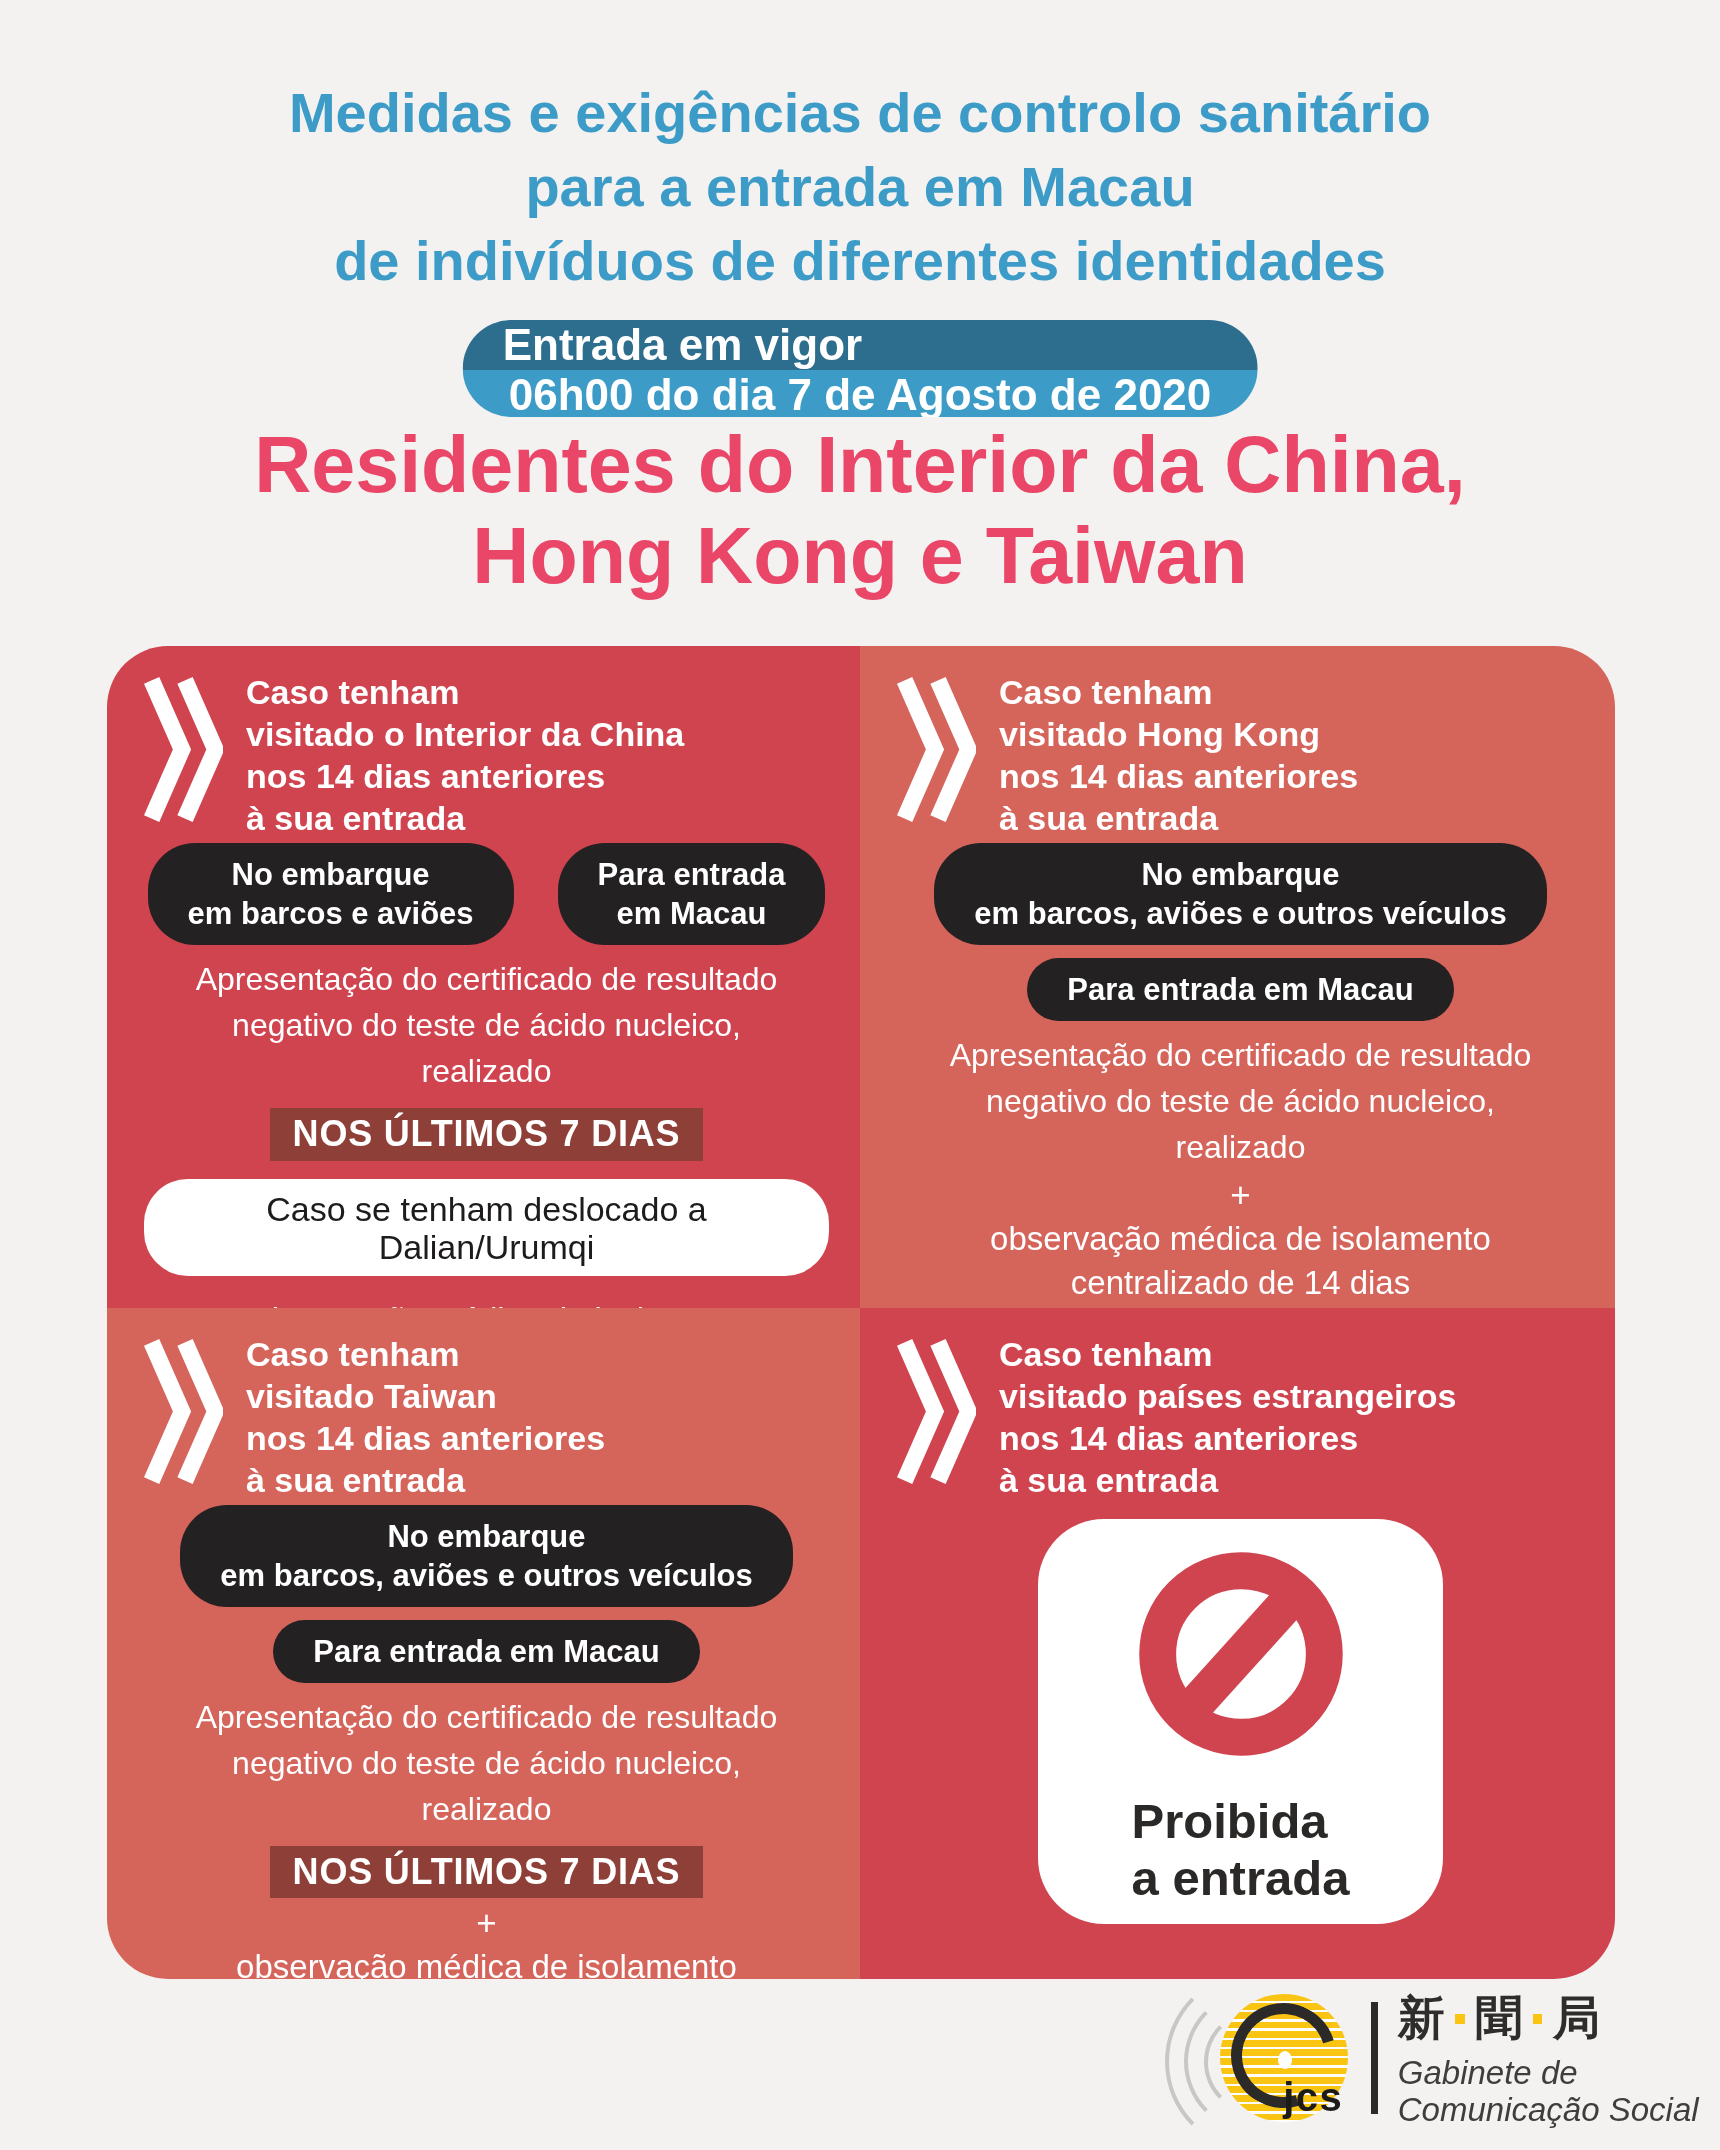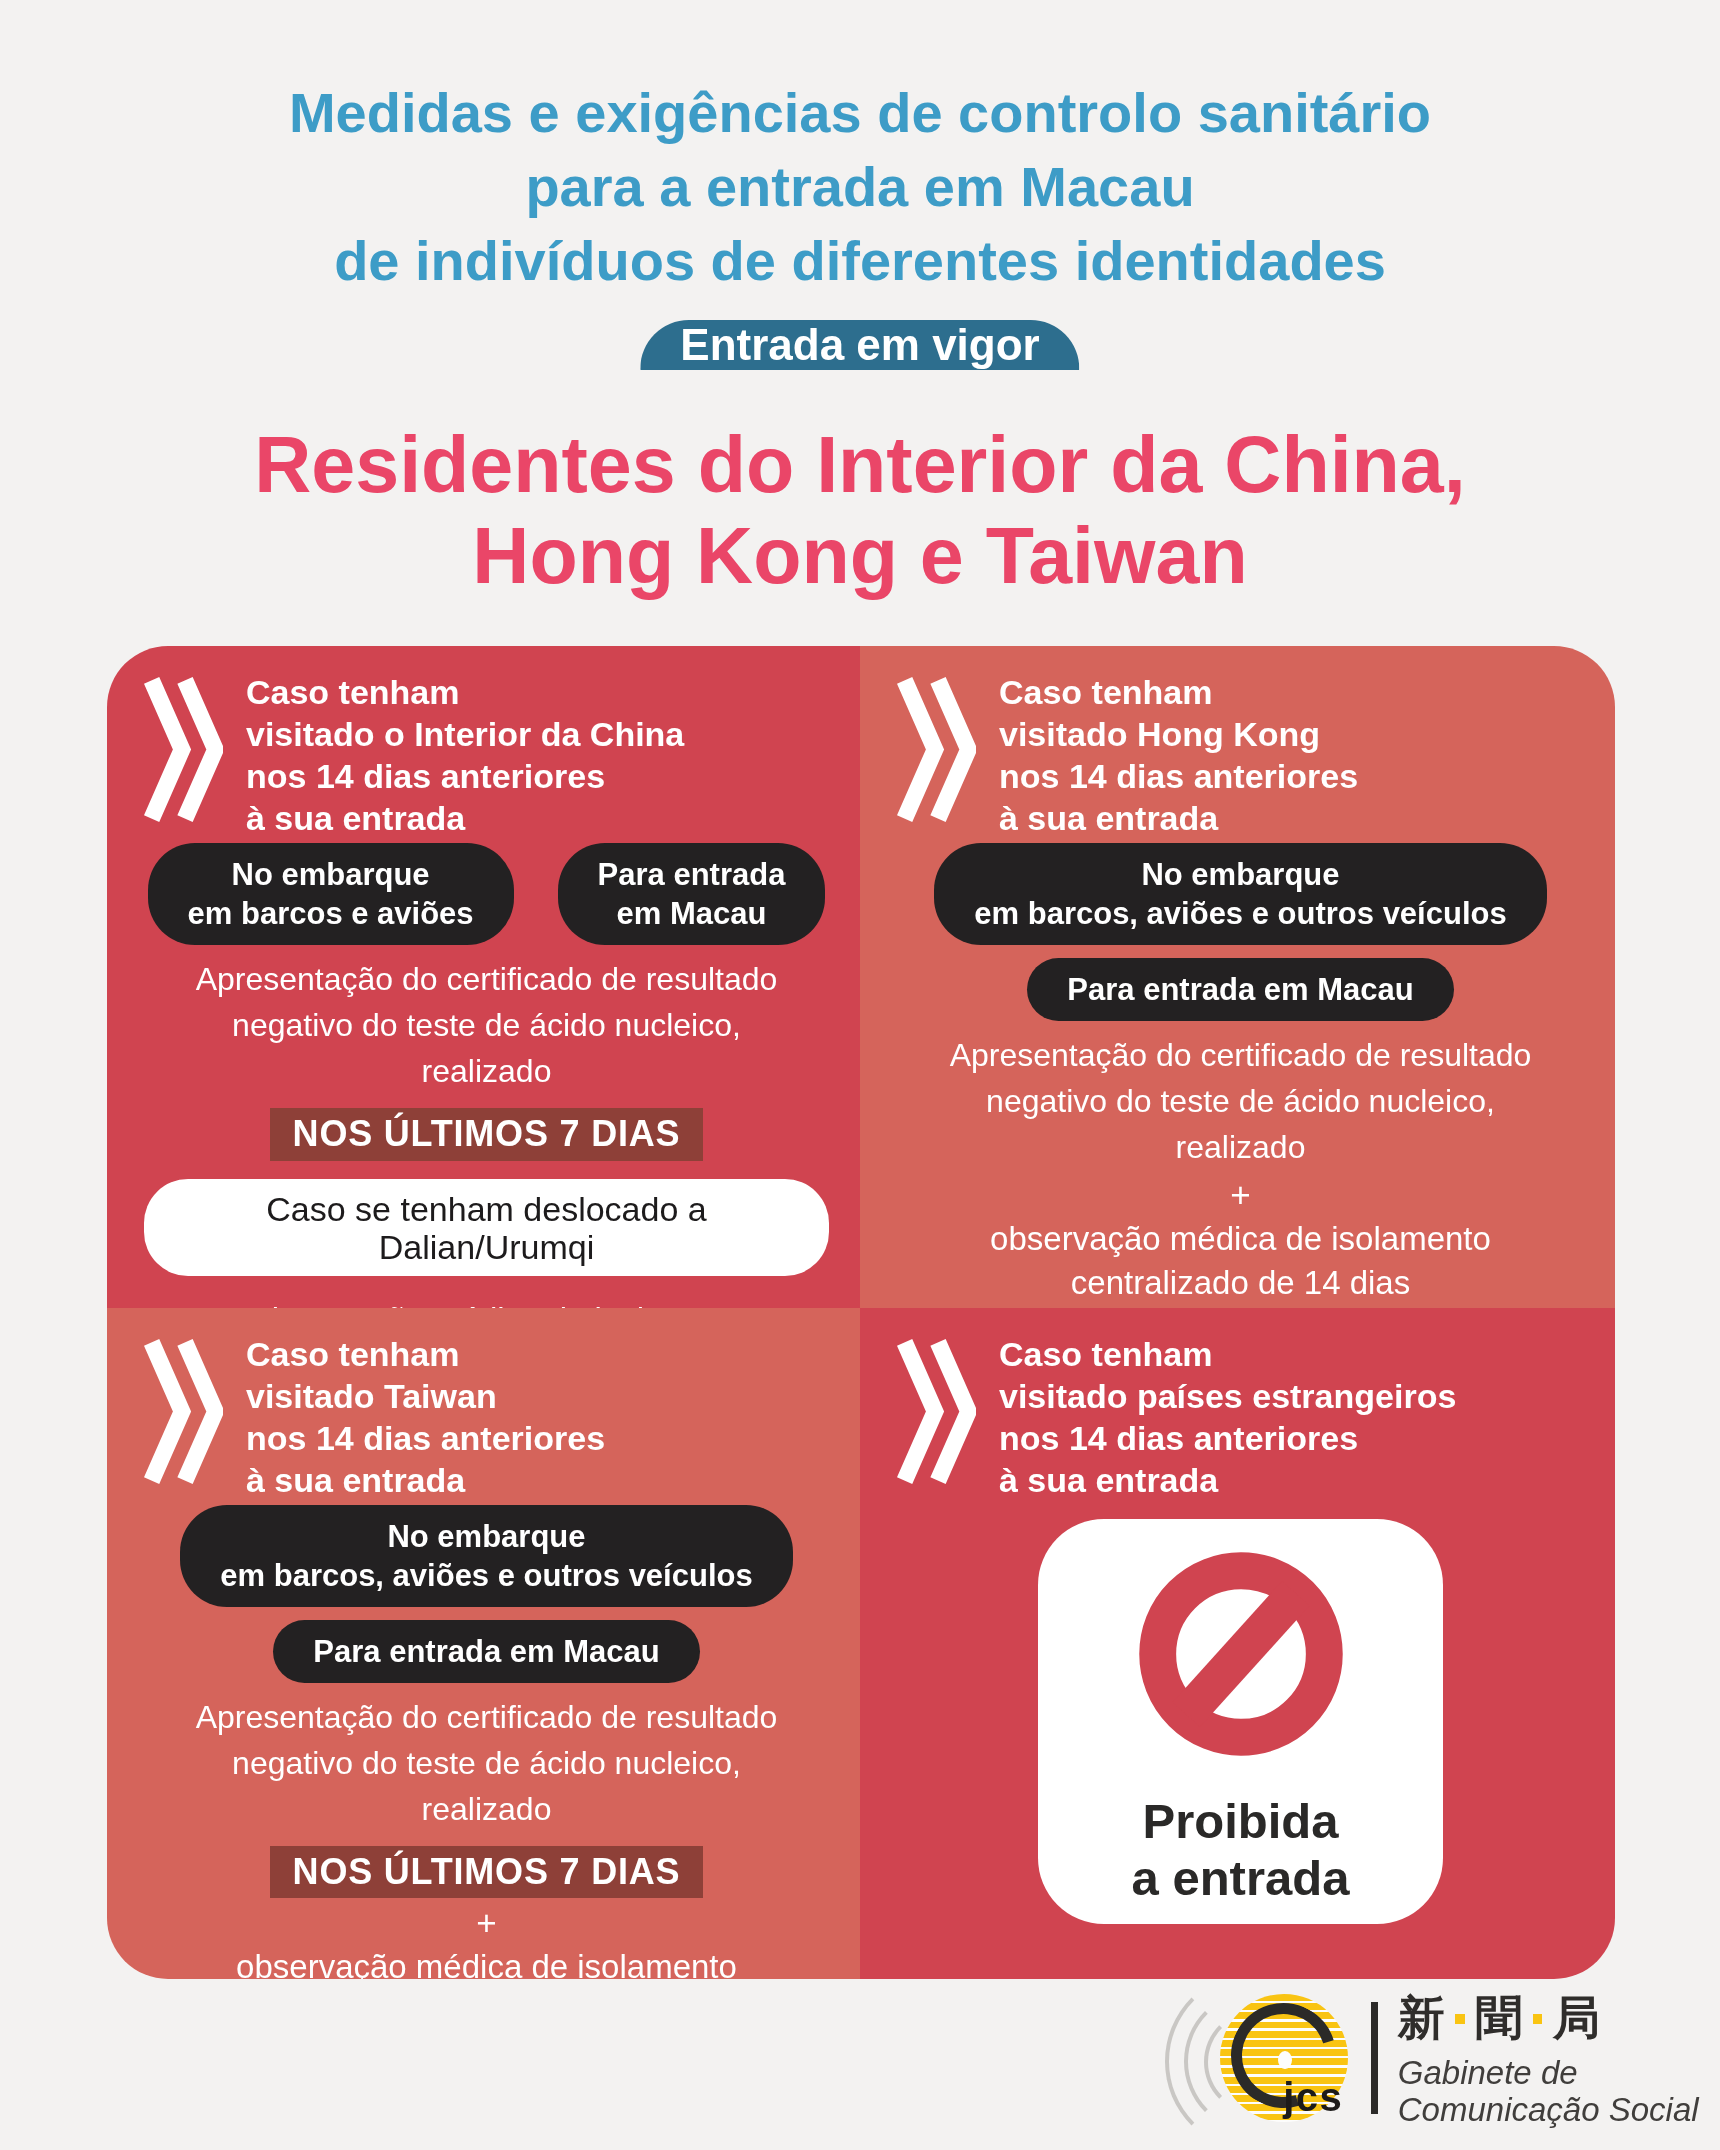--- a/index.html
+++ b/index.html
@@ -71,21 +71,21 @@
   .plus-row{display:flex;justify-content:center;gap:15.3px;margin-top:21.4px;font-size:33px;line-height:43px;}
   .plus-center{text-align:center;font-size:35px;line-height:38px;margin-top:6.1px;}
   .extra-center{text-align:center;font-size:33px;line-height:44px;margin-top:3.1px;}
   
   .forbidden{
     width:405px;height:405px;background:#fff;border-radius:66px;
     margin:18.3px auto 0;display:flex;flex-direction:column;align-items:center;
     justify-content:center;gap:20px;
   }
   .forbidden-caption{
-    color:#2a2928;font-weight:bold;font-size:49px;line-height:57px;text-align:center;
+    color:#2a2928;font-weight:bold;font-size:49px;line-height:57px;
   }
   
   .logo{
     position:absolute;right:21.4px;bottom:17px;height:153px;
     display:flex;align-items:center;
   }
   .waves{position:relative;width:90px;height:176px;flex:0 0 auto;}
   .arc{position:absolute;border:4.6px solid transparent;border-left-color:#c9c7c4;border-radius:50%;}
   .arc1{width:173px;height:173px;left:-4.6px;top:1.5px;}
   .arc2{width:135px;height:135px;left:14.5px;top:20.6px;}
@@ -112,20 +112,21 @@
 </style>
 </head>
 <body>
 
 <h1 class="main-title pre">Medidas e exigências de controlo sanitário
 para a entrada em Macau
 de indivíduos de diferentes identidades</h1>
 
 <div class="vigor-pill">
   <span class="vigor-label">Entrada em vigor</span>
+  <span class="vigor-value">06h00 do dia 7 de Agosto de 2020</span>
 </div>
 
 <h2 class="audience-title pre">Residentes do Interior da China,
 Hong Kong e Taiwan</h2>
 
 <section class="grid">
 
   <article class="card red">
     <div class="head-row">
       <svg class="chev" width="79" height="151" viewBox="0 0 104 198">

